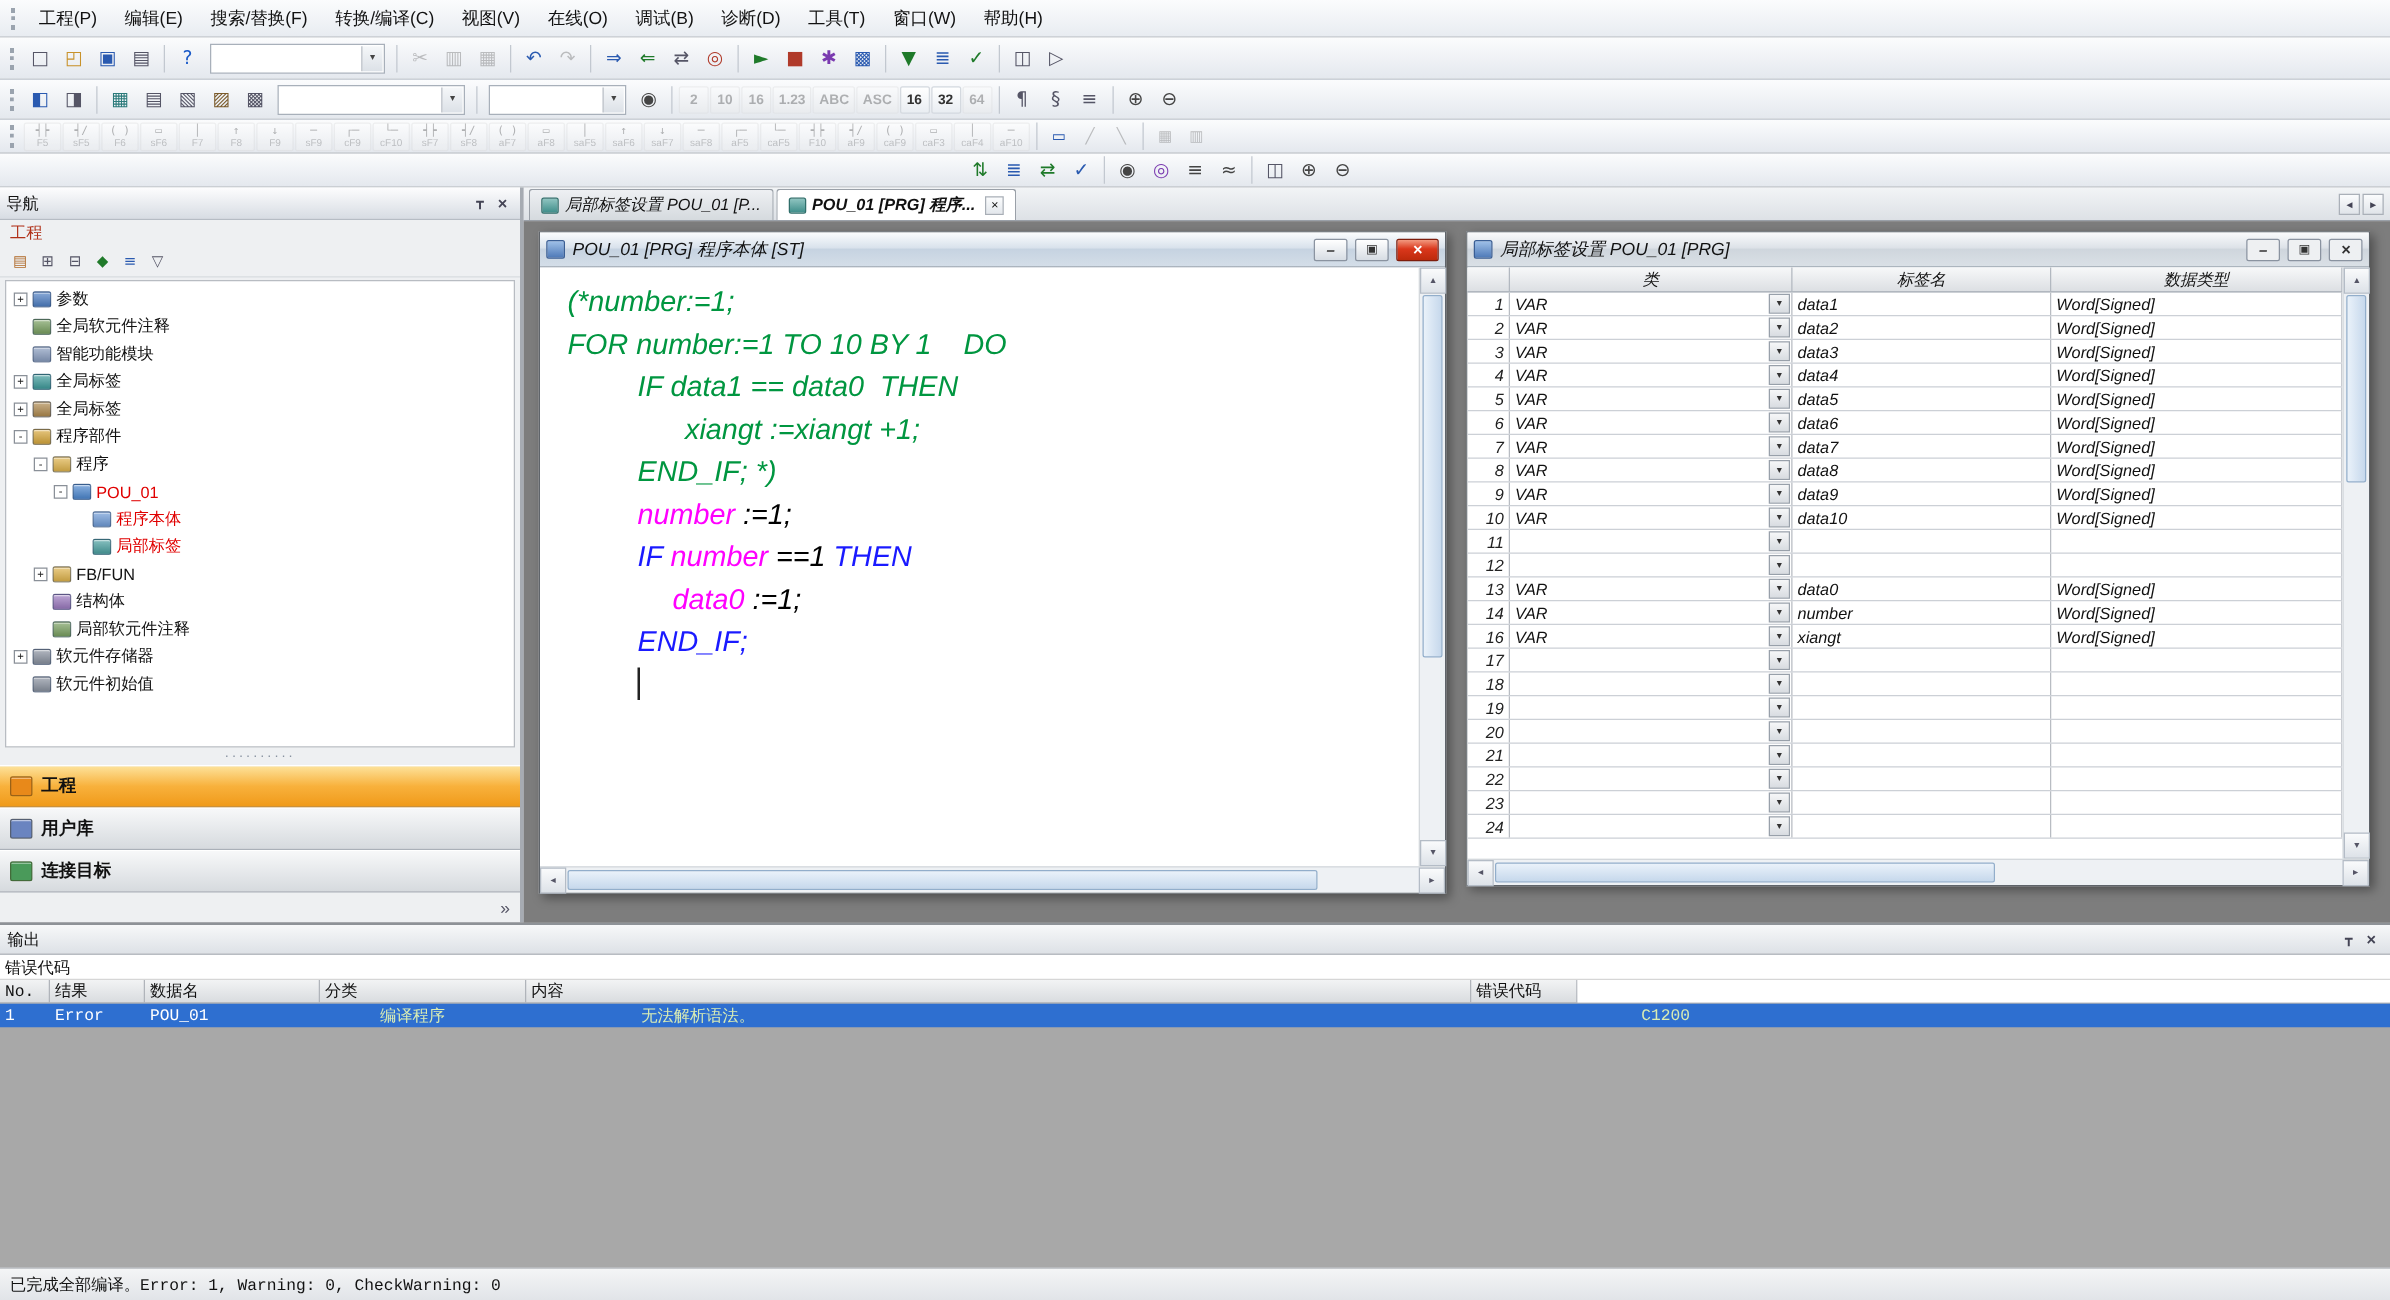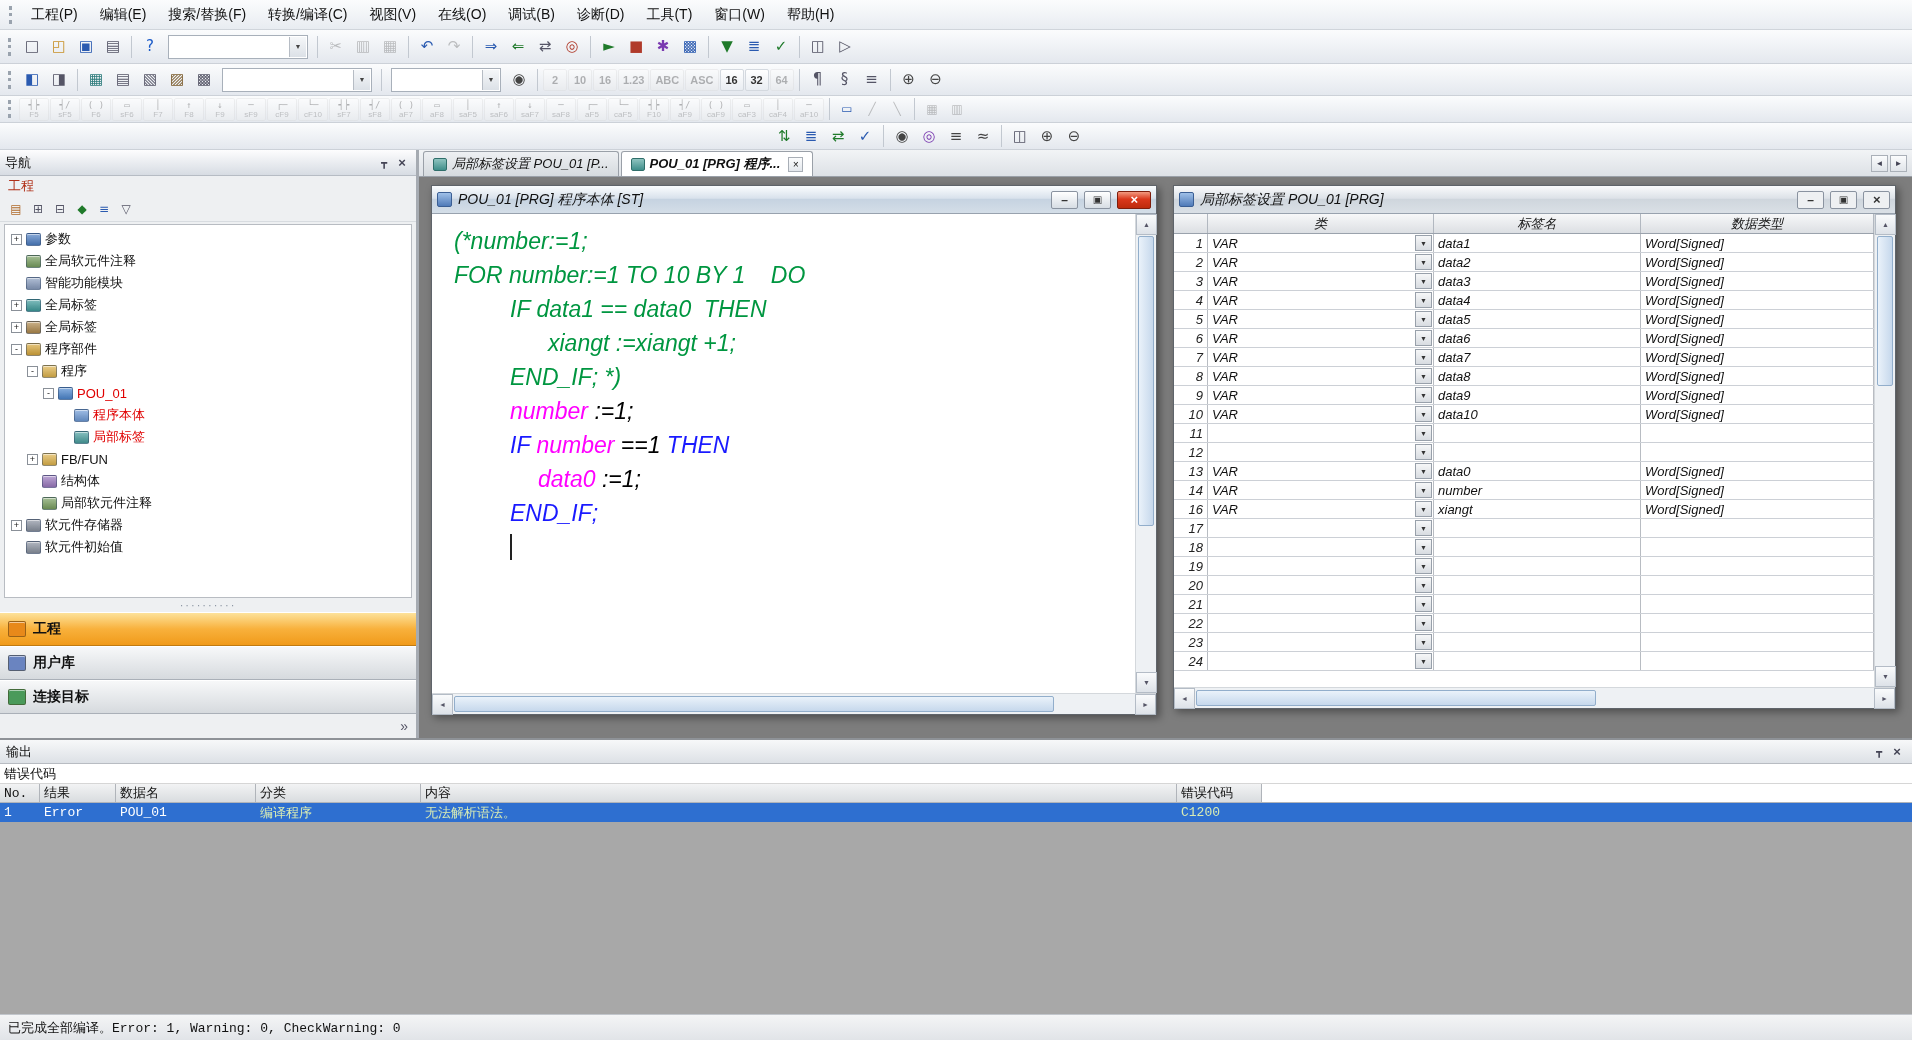--- a/index.html
+++ b/index.html
@@ -139,21 +139,21 @@
   .output-title{flex:1;}
   .output-scope{height:20px;flex:none;background:#fff;border-bottom:1px solid #d6d6d6;display:flex;align-items:center;padding:0 4px;font-family:"Liberation Mono","DejaVu Sans Mono",monospace;font-size:13px;}
   .output-cols{height:19px;flex:none;display:flex;background:linear-gradient(#f2f3f4,#d9dcdf);border-bottom:1px solid #b0b4ba;font-family:"Liberation Mono","DejaVu Sans Mono",monospace;font-size:13px;}
   .oh{display:flex;align-items:center;padding:0 4px;border-right:1px solid #b0b4ba;overflow:hidden;white-space:nowrap;}
   .cw0{width:40px;flex:none;} .cw1{width:76px;flex:none;} .cw2{width:140px;flex:none;}
   .cw3{width:165px;flex:none;} .cw4{width:756px;flex:none;} .cw5{width:85px;flex:none;}
   .cwf{flex:1;min-width:0;border-right:none;}
   .output-cols .cwf{background:#fff;}
   .output-row{height:19px;flex:none;display:flex;background:#2e6fd0;color:#fff;font-family:"Liberation Mono","DejaVu Sans Mono",monospace;font-size:13px;}
   .oc{display:flex;align-items:center;padding:0 4px;overflow:hidden;white-space:nowrap;}
-  .oc.greenish{color:#d9ecb4;}
+  .oc.greenish{color:#d9ecb4;margin-left:44px;}
   .output-filler{flex:1;background:#a8a8a8;}
 
   
   .statusbar{height:26px;flex:none;background:linear-gradient(#f4f5f6,#e1e4e8);border-top:1px solid #c2c6cc;display:flex;align-items:center;padding:0 8px;font-family:"Liberation Mono","DejaVu Sans Mono",monospace;font-size:13px;}
 </style>
 </head>
 <body>
 
 <div class="app">
 

